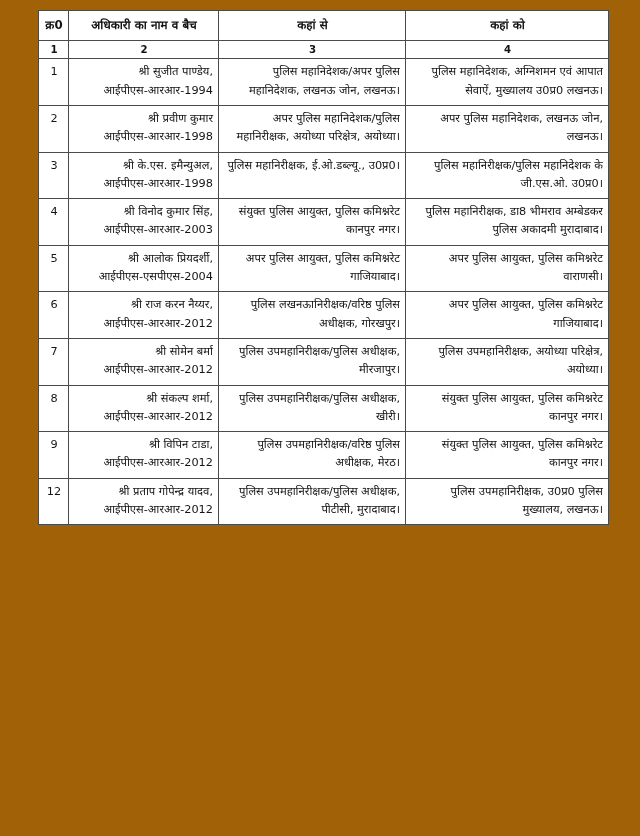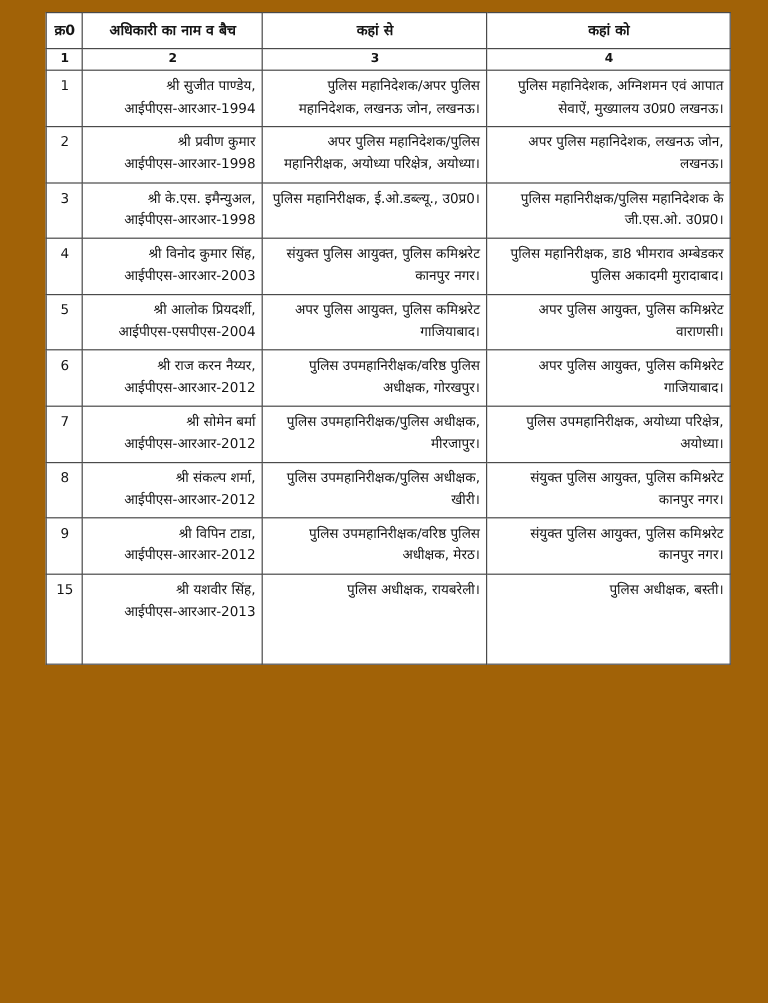--- a/index.html
+++ b/index.html
@@ -158,21 +158,21 @@
           </td>
           <td class="cell-from">अपर पुलिस आयुक्त, पुलिस कमिश्नरेट गाजियाबाद।</td>
           <td class="cell-to">अपर पुलिस आयुक्त, पुलिस कमिश्नरेट वाराणसी।</td>
         </tr>
         <tr>
           <td class="sno">6</td>
           <td class="cell-name">
             <span class="ln">श्री राज करन नैय्यर,</span>
             <span class="ln">आईपीएस-आरआर-2012</span>
           </td>
-          <td class="cell-from">पुलिस उपमहानिरीक्षक/वरिष्ठ पुलिस अधीक्षक, गोरखपुर।</td>
+          <td class="cell-from">पुलिस लखनऊानिरीक्षक/वरिष्ठ पुलिस अधीक्षक, गोरखपुर।</td>
           <td class="cell-to">अपर पुलिस आयुक्त, पुलिस कमिश्नरेट गाजियाबाद।</td>
         </tr>
         <tr>
           <td class="sno">7</td>
           <td class="cell-name">
             <span class="ln">श्री सोमेन बर्मा</span>
             <span class="ln">आईपीएस-आरआर-2012</span>
           </td>
           <td class="cell-from">पुलिस उपमहानिरीक्षक/पुलिस अधीक्षक, मीरजापुर।</td>
           <td class="cell-to">पुलिस उपमहानिरीक्षक, अयोध्या परिक्षेत्र, अयोध्या।</td>
@@ -188,25 +188,25 @@
         </tr>
         <tr>
           <td class="sno">9</td>
           <td class="cell-name">
             <span class="ln">श्री विपिन टाडा,</span>
             <span class="ln">आईपीएस-आरआर-2012</span>
           </td>
           <td class="cell-from">पुलिस उपमहानिरीक्षक/वरिष्ठ पुलिस अधीक्षक, मेरठ।</td>
           <td class="cell-to">संयुक्त पुलिस आयुक्त, पुलिस कमिश्नरेट कानपुर नगर।</td>
         </tr>
-        <tr class="last-row">
-          <td class="sno">15</td>
-          <td class="cell-name">
-            <span class="ln">श्री यशवीर सिंह,</span>
-            <span class="ln">आईपीएस-आरआर-2013</span>
-          </td>
-          <td class="cell-from">पुलिस अधीक्षक, रायबरेली।</td>
-          <td class="cell-to">पुलिस अधीक्षक, बस्ती।</td>
+        <tr>
+          <td class="sno">12</td>
+          <td class="cell-name">
+            <span class="ln">श्री प्रताप गोपेन्द्र यादव,</span>
+            <span class="ln">आईपीएस-आरआर-2012</span>
+          </td>
+          <td class="cell-from">पुलिस उपमहानिरीक्षक/पुलिस अधीक्षक, पीटीसी, मुरादाबाद।</td>
+          <td class="cell-to">पुलिस उपमहानिरीक्षक, उ0प्र0 पुलिस मुख्यालय, लखनऊ।</td>
         </tr>
       </tbody>
     </table>
   </div>
 </div>
 
 </body></html>

